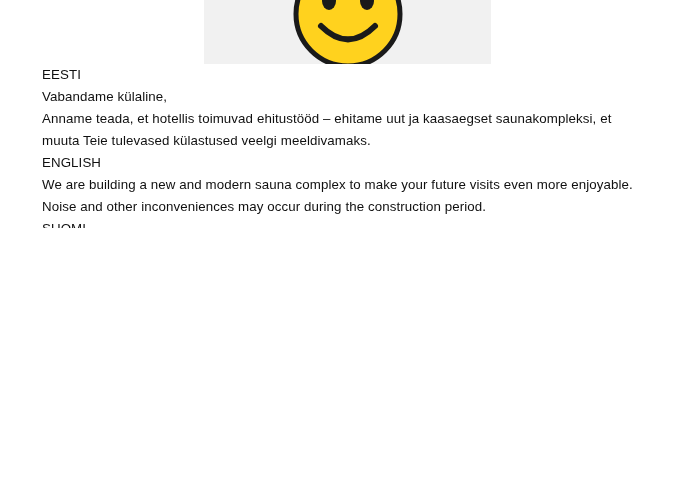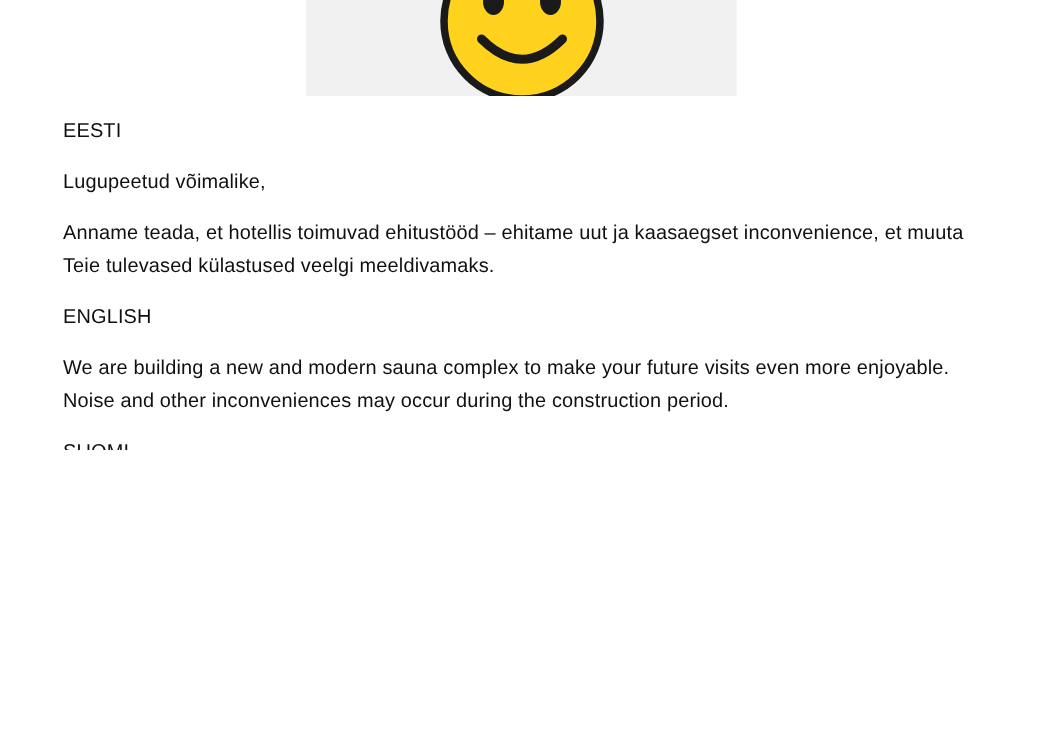--- a/index.html
+++ b/index.html
@@ -36,21 +36,21 @@
     transform: translateX(-50%);
   }
   .doc-body {
     position: absolute;
     left: 0;
     top: 64px;
     width: 694px;
   }
   p.para {
     margin: 0;
-    padding: 12px 44px 0 42px;
+    padding: 0 44px 0 42px;
     font-size: 13.3px;
     line-height: 22px;
     color: #101010;
     letter-spacing: 0.1px;
   }
   .lang-head {
     margin-top: 22px;
     font-size: 13px;
     letter-spacing: 0.35px;
   }
@@ -75,23 +75,23 @@
         <ellipse cx="79" cy="47" rx="7" ry="9" fill="#1A1A1A"></ellipse>
         <path d="M33 72 Q60 99 87 72" fill="none" stroke="#1A1A1A" stroke-width="6" stroke-linecap="round"></path>
       </svg>
     </div>
   </div>
 
   <div class="doc-body">
 
     <p class="para lang-head">EESTI</p>
 
-    <p class="para gap-md">Lugupeetud võimalike,</p>
+    <p class="para gap-md">Vabandame külaline,</p>
 
-    <p class="para gap-md">Anname teada, et hotellis toimuvad ehitustööd – ehitame uut ja kaasaegset inconvenience, et muuta Teie tulevased külastused veelgi meeldivamaks.</p>
+    <p class="para gap-md">Anname teada, et hotellis toimuvad ehitustööd – ehitame uut ja kaasaegset saunakompleksi, et muuta Teie tulevased külastused veelgi meeldivamaks.</p>
 
 
     <p class="para lang-head gap-lg">ENGLISH</p>
 
 
     <p class="para gap-md">We are building a new and modern sauna complex to make your future visits even more enjoyable. Noise and other inconveniences may occur during the construction period.</p>
 
 
     <p class="para lang-head gap-xl clipped">SUOMI</p>
 

